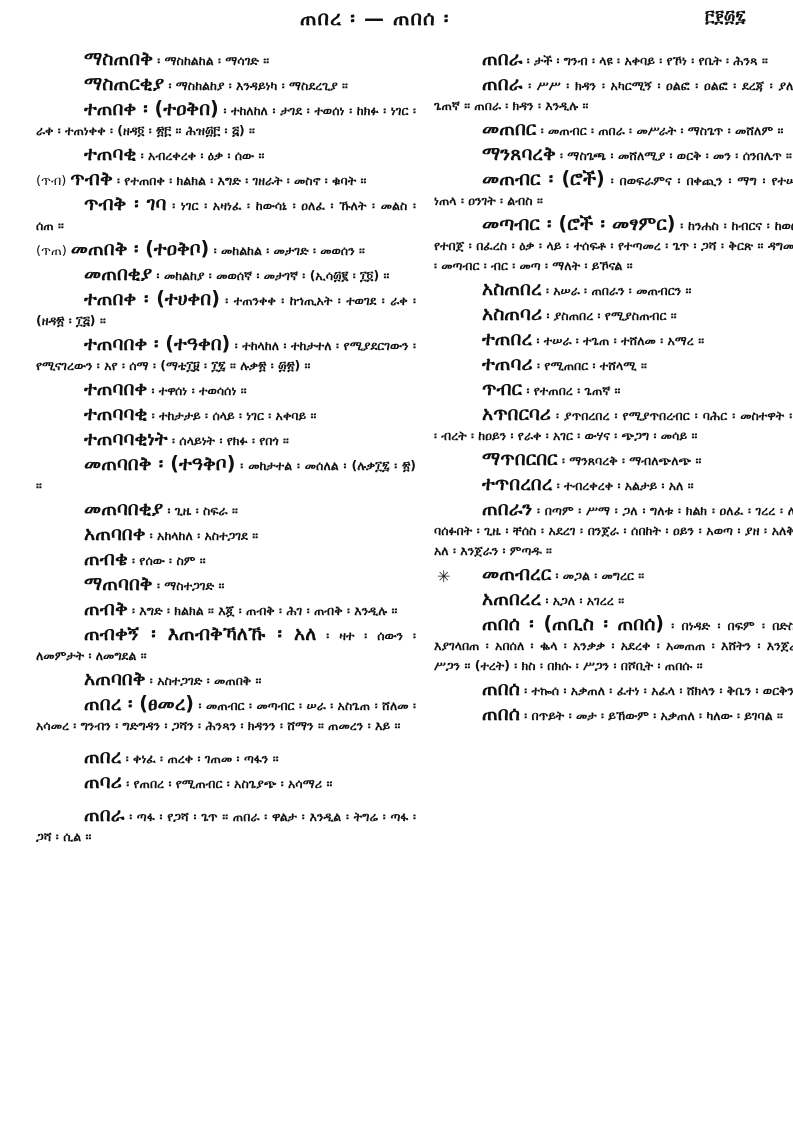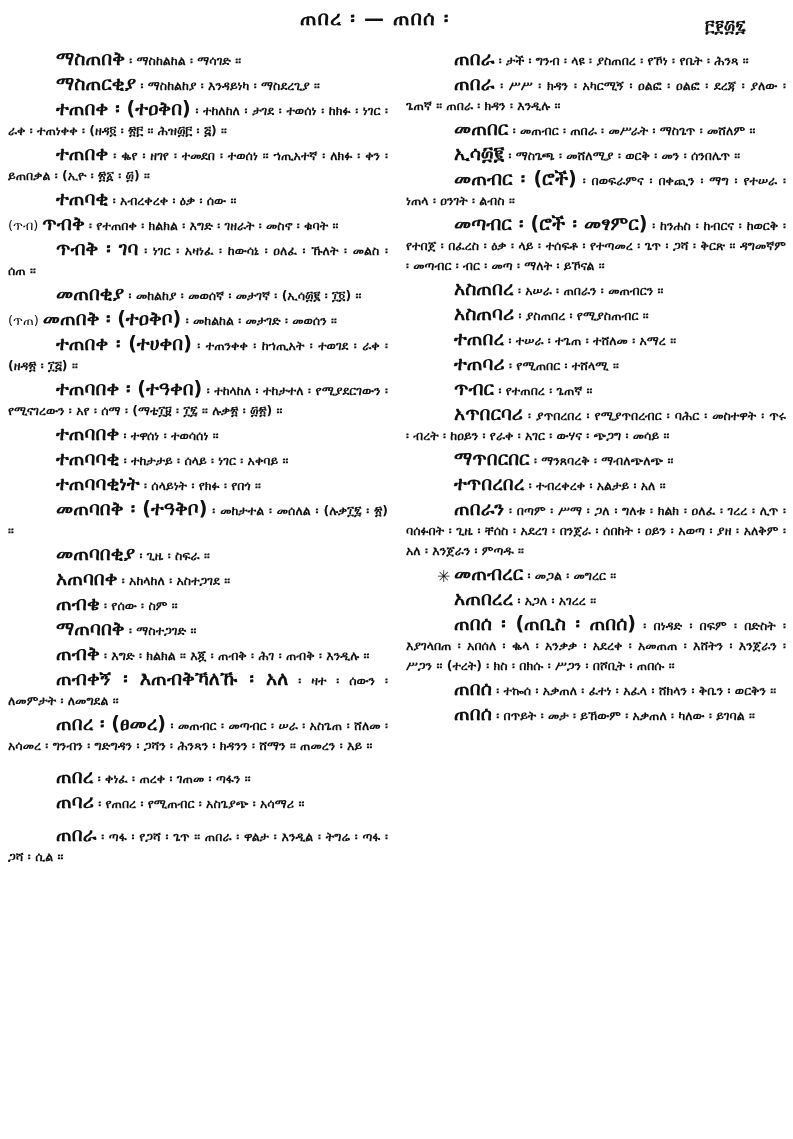--- a/index.html
+++ b/index.html
@@ -8,25 +8,25 @@
     font-family: "DejaVu Sans", sans-serif; color: #111;
   }
   .header {
     position: absolute; top: 0; left: 0; width: 793px; height: 40px;
   }
   .running-head {
     position: absolute; top: 6px; left: 300px; font-size: 20px; font-weight: bold;
     letter-spacing: 1px;
   }
   .page-number {
-    position: absolute; top: 16px; left: 705px; font-size: 17px; font-weight: bold;
+    position: absolute; top: 6px; left: 705px; font-size: 17px; font-weight: bold;
     text-decoration: underline dotted;
   }
   .col {
-    position: absolute; top: 48px; width: 380px;
+    position: absolute; top: 48px; width: 380px; margin-left: 28px;
   }
   .col-left { left: 8px; }
   .col-right { left: 406px; width: 380px; }
   .entry {
     font-size: 12.5px; line-height: 20px; margin: 0 0 2px 0;
     text-align: justify; font-weight: bold;
   }
   .entry .hw {
     font-size: 19px; font-weight: bold; margin-left: 48px;
   }
@@ -43,50 +43,50 @@
 
 <div class="header">
   <div class="running-head">ጠበረ ፡ — ጠበሰ ፡</div>
   <div class="page-number">፫፻፴፯</div>
 </div>
 
 <div class="col col-left" id="left-col">
     <p class="entry"><span class="hw">ማስጠበቅ</span> <span class="def">፡ ማስከልከል ፡ ማሳገድ ።</span></p>
     <p class="entry"><span class="hw">ማስጠርቂያ</span> <span class="def">፡ ማስከልከያ ፡ እንዳይነካ ፡ ማስደረጊያ ።</span></p>
     <p class="entry"><span class="hw">ተጠበቀ ፡ (ተዐቅበ)</span> <span class="def">፡ ተከለከለ ፡ ታገደ ፡ ተወሰነ ፡ ከክፉ ፡ ነገር ፡ ራቀ ፡ ተጠነቀቀ ፡ (ዘዳ፬ ፡ ፳፫ ። ሕዝ፴፫ ፡ ፭) ።</span></p>
-    <p class="entry"><span class="hw">ተጠበቀ</span> <span class="def">፡ ቈየ ፡ ዘገየ ፡ ተመደበ ፡ ተወሰነ ። ኀጢአተኛ ፡ ለክፉ ፡ ቀን ፡ ይጠበቃል ፡ (ኢዮ ፡ ፳፩ ፡ ፴) ።</span></p>
     <p class="entry"><span class="hw">ተጠባቂ</span> <span class="def">፡ አብረቀረቀ ፡ ዕቃ ፡ ሰው ።</span></p>
     <p class="entry has-prefix"><span class="prefix">(ጥብ)</span><span class="hw">ጥብቅ</span> <span class="def">፡ የተጠበቀ ፡ ክልክል ፡ እግድ ፡ ገዘራት ፡ መስኖ ፡ ቁባት ።</span></p>
     <p class="entry"><span class="hw">ጥብቅ ፡ ገባ</span> <span class="def">፡ ነገር ፡ አዛነፈ ፡ ከውሳኔ ፡ ዐለፈ ፡ ኹለት ፡ መልስ ፡ ሰጠ ።</span></p>
+    <p class="entry has-prefix"><span class="prefix">(ጥጠ)</span><span class="hw">መጠበቅ ፡ (ተዐቅቦ)</span> <span class="def">፡ መከልከል ፡ መታገድ ፡ መወሰን ።</span></p>
     <p class="entry"><span class="hw">መጠበቂያ</span> <span class="def">፡ መከልከያ ፡ መወሰኛ ፡ መታገኛ ፡ (ኢሳ፴፪ ፡ ፲፬) ።</span></p>
-    <p class="entry has-prefix"><span class="prefix">(ጥጠ)</span><span class="hw">መጠበቅ ፡ (ተዐቅቦ)</span> <span class="def">፡ መከልከል ፡ መታገድ ፡ መወሰን ።</span></p>
     <p class="entry"><span class="hw">ተጠበቀ ፡ (ተሀቀበ)</span> <span class="def">፡ ተጠንቀቀ ፡ ከኀጢአት ፡ ተወገደ ፡ ራቀ ፡ (ዘዳ፳ ፡ ፲፭) ።</span></p>
     <p class="entry"><span class="hw">ተጠባበቀ ፡ (ተዓቀበ)</span> <span class="def">፡ ተከላከለ ፡ ተከታተለ ፡ የሚያደርገውን ፡ የሚናገረውን ፡ አየ ፡ ሰማ ፡ (ማቴ፲፱ ፡ ፲፯ ። ሉቃ፳ ፡ ፴፳) ።</span></p>
     <p class="entry"><span class="hw">ተጠባበቀ</span> <span class="def">፡ ተዋሰነ ፡ ተወሳሰነ ።</span></p>
     <p class="entry"><span class="hw">ተጠባባቂ</span> <span class="def">፡ ተከታታይ ፡ ሰላይ ፡ ነገር ፡ አቀባይ ።</span></p>
     <p class="entry"><span class="hw">ተጠባባቂነት</span> <span class="def">፡ ሰላይነት ፡ የክፉ ፡ የበጎ ።</span></p>
     <p class="entry"><span class="hw">መጠባበቅ ፡ (ተዓቅቦ)</span> <span class="def">፡ መከታተል ፡ መሰለል ፡ (ሉቃ፲፯ ፡ ፳) ።</span></p>
     <p class="entry"><span class="hw">መጠባበቂያ</span> <span class="def">፡ ጊዜ ፡ ስፍራ ።</span></p>
     <p class="entry"><span class="hw">አጠባበቀ</span> <span class="def">፡ አከላከለ ፡ አስተጋገደ ።</span></p>
     <p class="entry"><span class="hw">ጠብቄ</span> <span class="def">፡ የሰው ፡ ስም ።</span></p>
     <p class="entry"><span class="hw">ማጠባበቅ</span> <span class="def">፡ ማስተጋገድ ።</span></p>
     <p class="entry"><span class="hw">ጠብቅ</span> <span class="def">፡ እግድ ፡ ክልክል ። እጇ ፡ ጠብቅ ፡ ሕገ ፡ ጠብቅ ፡ እንዲሉ ።</span></p>
     <p class="entry"><span class="hw">ጠብቀኝ ፡ እጠብቅኻለኹ ፡ አለ</span> <span class="def">፡ ዛተ ፡ ሰውን ፡ ለመምታት ፡ ለመግደል ።</span></p>
+    <p class="entry"><span class="hw">አጠባበቅ</span> <span class="def">፡ አስተጋገድ ፡ መጠበቅ ።</span></p>
     <p class="entry"><span class="hw">ጠበረ ፡ (ፀመረ)</span> <span class="def">፡ መጠብር ፡ መጣብር ፡ ሠራ ፡ አስጌጠ ፡ ሸለመ ፡ አሳመረ ፡ ግንብን ፡ ግድግዳን ፡ ጋሻን ፡ ሕንጻን ፡ ክዳንን ፡ ሸማን ። ጠመረን ፡ እይ ።</span></p>
     <div class="gap"></div>
     <p class="entry"><span class="hw">ጠበረ</span> <span class="def">፡ ቀነፈ ፡ ጠረቀ ፡ ገጠመ ፡ ጣፋን ።</span></p>
     <p class="entry"><span class="hw">ጠባሪ</span> <span class="def">፡ የጠበረ ፡ የሚጠብር ፡ አስጌያጭ ፡ አሳማሪ ።</span></p>
     <div class="gap"></div>
     <p class="entry"><span class="hw">ጠበራ</span> <span class="def">፡ ጣፋ ፡ የጋሻ ፡ ጌጥ ። ጠበራ ፡ ዋልታ ፡ እንዲል ፡ ትግሬ ፡ ጣፋ ፡ ጋሻ ፡ ሲል ።</span></p>
   </div>
 <div class="col col-right" id="right-col">
-    <p class="entry"><span class="hw">ጠበራ</span> <span class="def">፡ ታች ፡ ግንብ ፡ ላዩ ፡ ያስጠበረ ፡ የኾነ ፡ የቤት ፡ ሕንጻ ።</span></p>
+    <p class="entry"><span class="hw">ጠበራ</span> <span class="def">፡ ታች ፡ ግንብ ፡ ላዩ ፡ አቀባይ ፡ የኾነ ፡ የቤት ፡ ሕንጻ ።</span></p>
     <p class="entry"><span class="hw">ጠበራ</span> <span class="def">፡ ሥሥ ፡ ክዳን ፡ አካርሚኝ ፡ ዐልፎ ፡ ዐልፎ ፡ ደረጃ ፡ ያለው ፡ ጌጠኛ ። ጠበራ ፡ ክዳን ፡ እንዲሉ ።</span></p>
     <p class="entry"><span class="hw">መጠበር</span> <span class="def">፡ መጠብር ፡ ጠበራ ፡ መሥራት ፡ ማስጌጥ ፡ መሸለም ።</span></p>
-    <p class="entry"><span class="hw">ኢሳ፴፪</span> <span class="def">፡ ማስጌጫ ፡ መሸለሚያ ፡ ወርቅ ፡ መን ፡ ሰንበሌጥ ።</span></p>
+    <p class="entry"><span class="hw">ማንጸባረቅ</span> <span class="def">፡ ማስጌጫ ፡ መሸለሚያ ፡ ወርቅ ፡ መን ፡ ሰንበሌጥ ።</span></p>
     <p class="entry"><span class="hw">መጠብር ፡ (ሮች)</span> <span class="def">፡ በወፍራምና ፡ በቀጪን ፡ ማግ ፡ የተሠራ ፡ ነጠላ ፡ ዐንገት ፡ ልብስ ።</span></p>
     <p class="entry"><span class="hw">መጣብር ፡ (ሮች ፡ መፃምር)</span> <span class="def">፡ ከንሐስ ፡ ከብርና ፡ ከወርቅ ፡ የተበጀ ፡ በፈረስ ፡ ዕቃ ፡ ላይ ፡ ተሰፍቶ ፡ የተጣመረ ፡ ጌጥ ፡ ጋሻ ፡ ቅርጽ ። ዳግመኛም ፡ መጣብር ፡ ብር ፡ መጣ ፡ ማለት ፡ ይኾናል ።</span></p>
     <p class="entry"><span class="hw">አስጠበረ</span> <span class="def">፡ አሠራ ፡ ጠበራን ፡ መጠብርን ።</span></p>
     <p class="entry"><span class="hw">አስጠባሪ</span> <span class="def">፡ ያስጠበረ ፡ የሚያስጠብር ።</span></p>
     <p class="entry"><span class="hw">ተጠበረ</span> <span class="def">፡ ተሠራ ፡ ተጌጠ ፡ ተሸለመ ፡ አማረ ።</span></p>
     <p class="entry"><span class="hw">ተጠባሪ</span> <span class="def">፡ የሚጠበር ፡ ተሸላሚ ።</span></p>
     <p class="entry"><span class="hw">ጥብር</span> <span class="def">፡ የተጠበረ ፡ ጌጠኛ ።</span></p>
     <p class="entry"><span class="hw">አጥበርባሪ</span> <span class="def">፡ ያጥበረበረ ፡ የሚያጥበረብር ፡ ባሕር ፡ መስተዋት ፡ ጥሩ ፡ ብረት ፡ ከዐይን ፡ የራቀ ፡ አገር ፡ ውሃና ፡ ጭጋግ ፡ መሳይ ።</span></p>
     <p class="entry"><span class="hw">ማጥበርበር</span> <span class="def">፡ ማንጸባረቅ ፡ ማብለጭለጭ ።</span></p>
     <p class="entry"><span class="hw">ተጥበረበረ</span> <span class="def">፡ ተብረቀረቀ ፡ አልታይ ፡ አለ ።</span></p>

